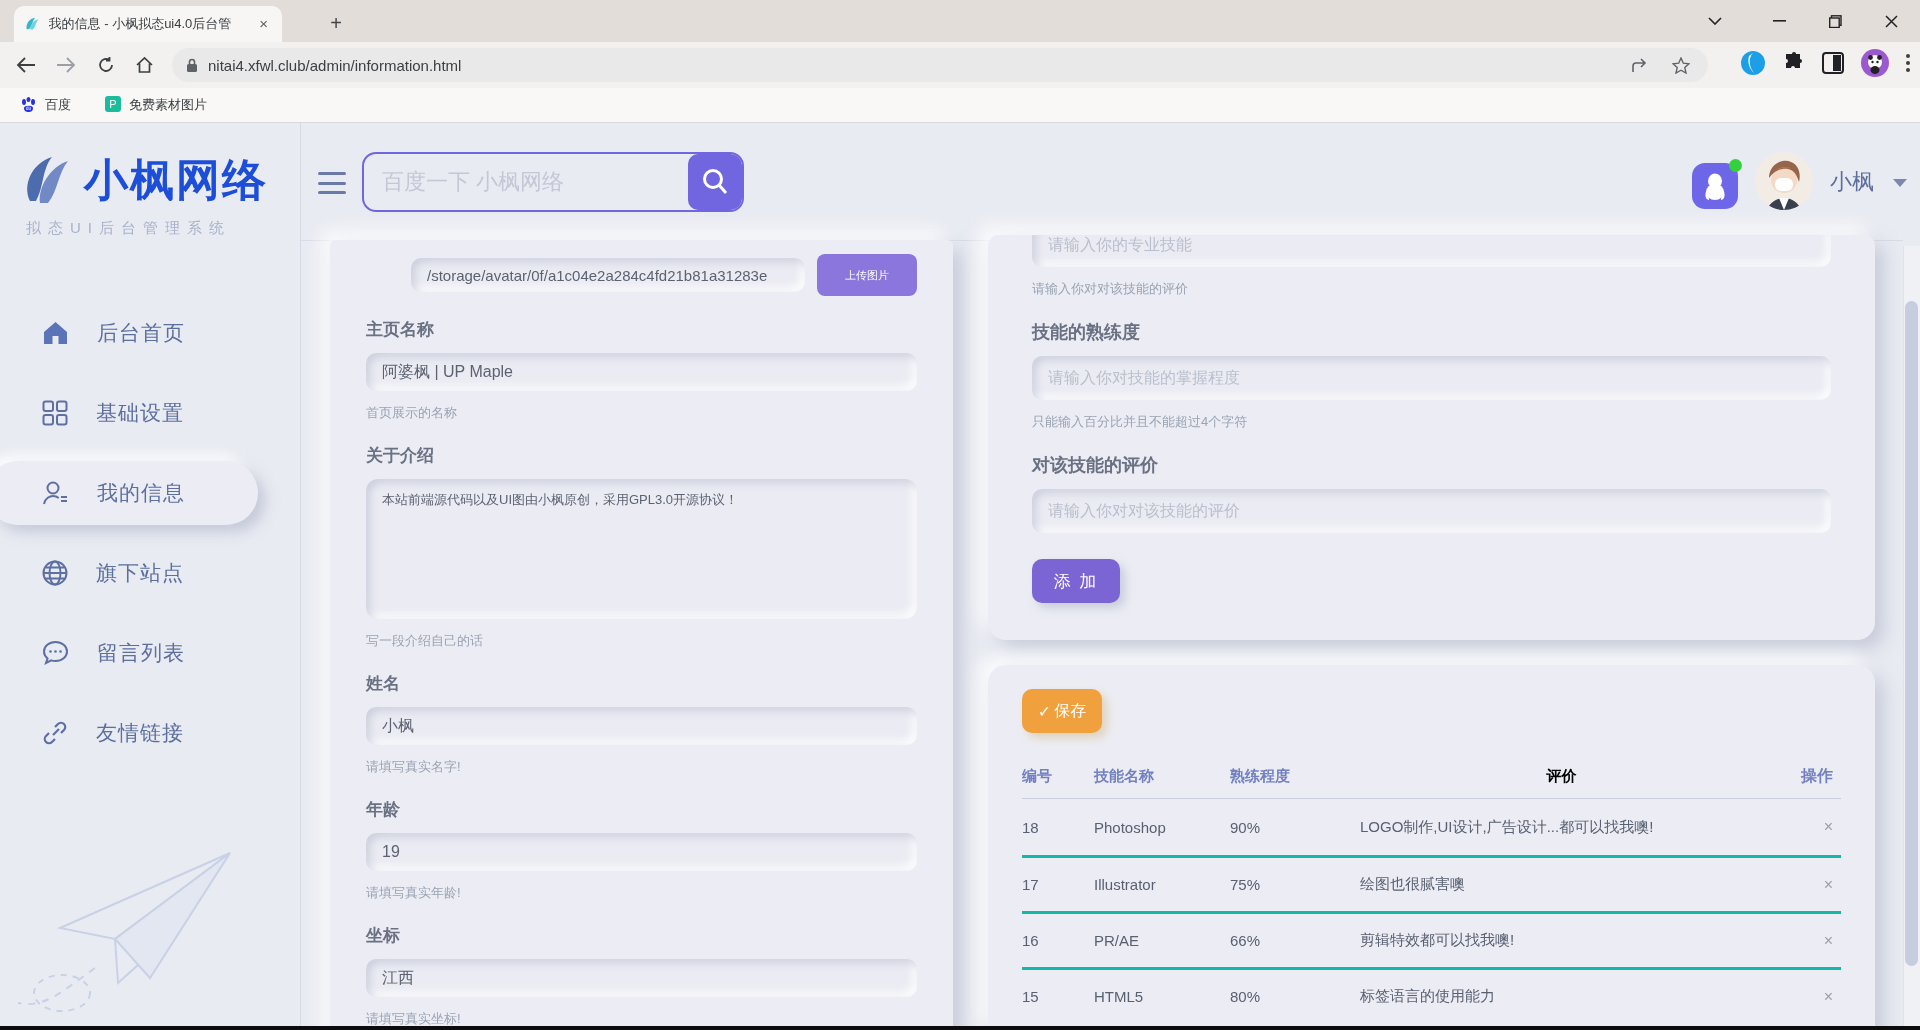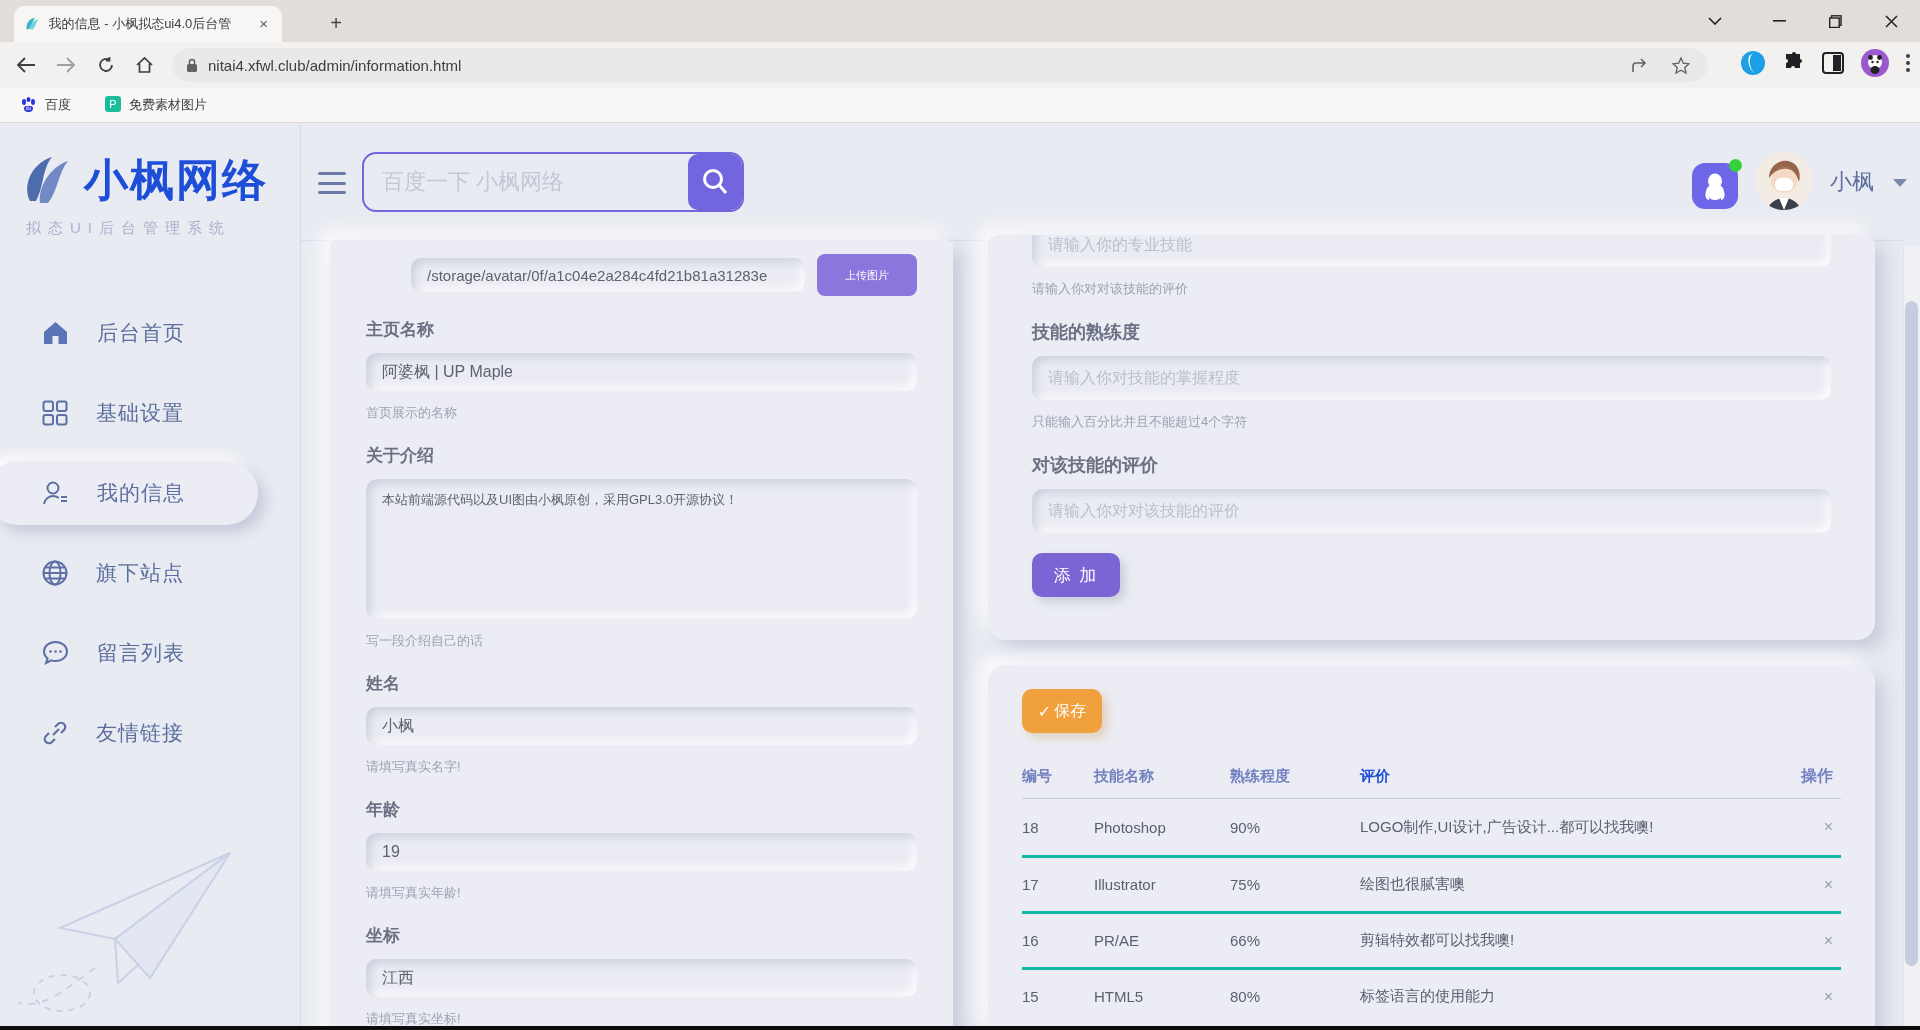--- a/index.html
+++ b/index.html
@@ -74,21 +74,21 @@
   .neo-area { width:100%; height:140px; background:#ebecf3; border-radius:12px;
         box-shadow:inset 4px 4px 8px rgba(166,173,196,.45), inset -4px -4px 8px rgba(255,255,255,.95);
         padding:12px 16px; font-size:13px; color:#5c6270; }
   .f-label { font-size:17px; font-weight:bold; color:#6a7183; margin-top:22px; }
   .f-help { font-size:13px; color:#9aa3b2; margin-top:13px; }
   .f-input-wrap { margin-top:12px; }
 
   .row-path { display:flex; align-items:center; margin-top:6px;padding-left:45px; }
   .upload-btn { margin-left:12px; width:100px; height:42px; flex:none; background:#8a76dd; color:#fff; border:none; border-radius:8px;
                 font-size:11px; font-family:"Liberation Sans",sans-serif; }
-  .add-btn { margin-top:20px; width:88px; height:44px; background:#7b65d4; color:#fff; border:none; border-radius:10px;
+  .add-btn { margin-top:26px; width:88px; height:44px; background:#7b65d4; color:#fff; border:none; border-radius:10px;
              font-size:17px; letter-spacing:2px; font-family:"Liberation Sans",sans-serif;
              box-shadow:5px 5px 10px rgba(166,173,196,.5); }
   .save-btn { width:80px; height:44px; background:#f0a03c; color:#fff; border:none; border-radius:10px; font-size:16px;
               font-family:"Liberation Sans",sans-serif; box-shadow:5px 5px 10px rgba(200,160,90,.35); display:inline-flex;
               align-items:center; justify-content:center; gap:3px; }
 
   
   .sk-table { margin-top:22px; }
   .t-row { display:grid; grid-template-columns:72px 136px 130px 1fr 70px; align-items:center; height:56px; }
   .t-head { height:44px; color:#7381c1; font-weight:bold; font-size:16px; border-bottom:1px solid #c9cdd9; }
@@ -386,21 +386,21 @@
     <button class="save-btn">
       <span>✓</span>
         <span>保存</span>
     </button>
 
     <div class="sk-table">
       <div class="t-row t-head">
         <div class="t-cell" style="color:#7381c1;">编号</div>
         <div class="t-cell" style="color:#7381c1;">技能名称</div>
         <div class="t-cell" style="color:#7381c1;">熟练程度</div>
-        <div class="t-cell" style="color:#1d4ed8;">评价</div>
+        <div class="t-cell" style="color:#000000;text-align:center;">评价</div>
         <div class="t-cell t-op">操作</div>
       </div>
       <div class="t-row">
         <div class="t-cell">18</div>
         <div class="t-cell">Photoshop</div>
         <div class="t-cell">90%</div>
         <div class="t-cell">LOGO制作,UI设计,广告设计...都可以找我噢!</div>
         <div class="t-cell t-op">×</div>
       </div>
       <div class="t-row">

